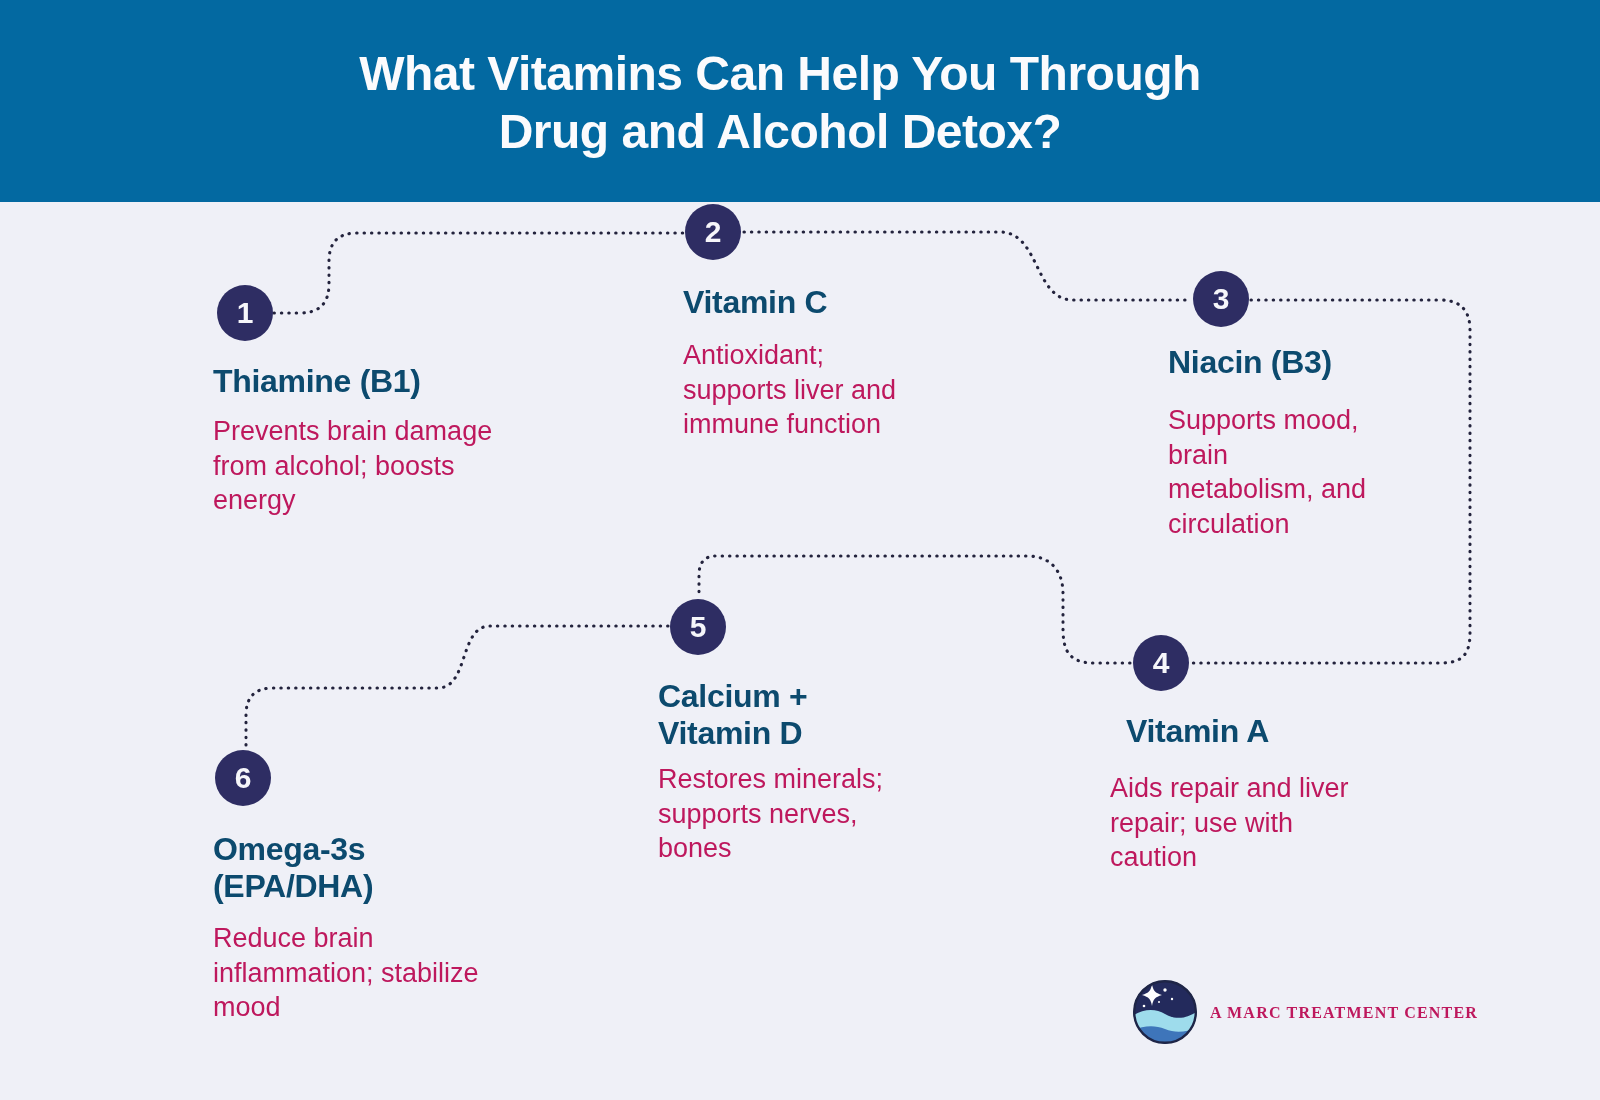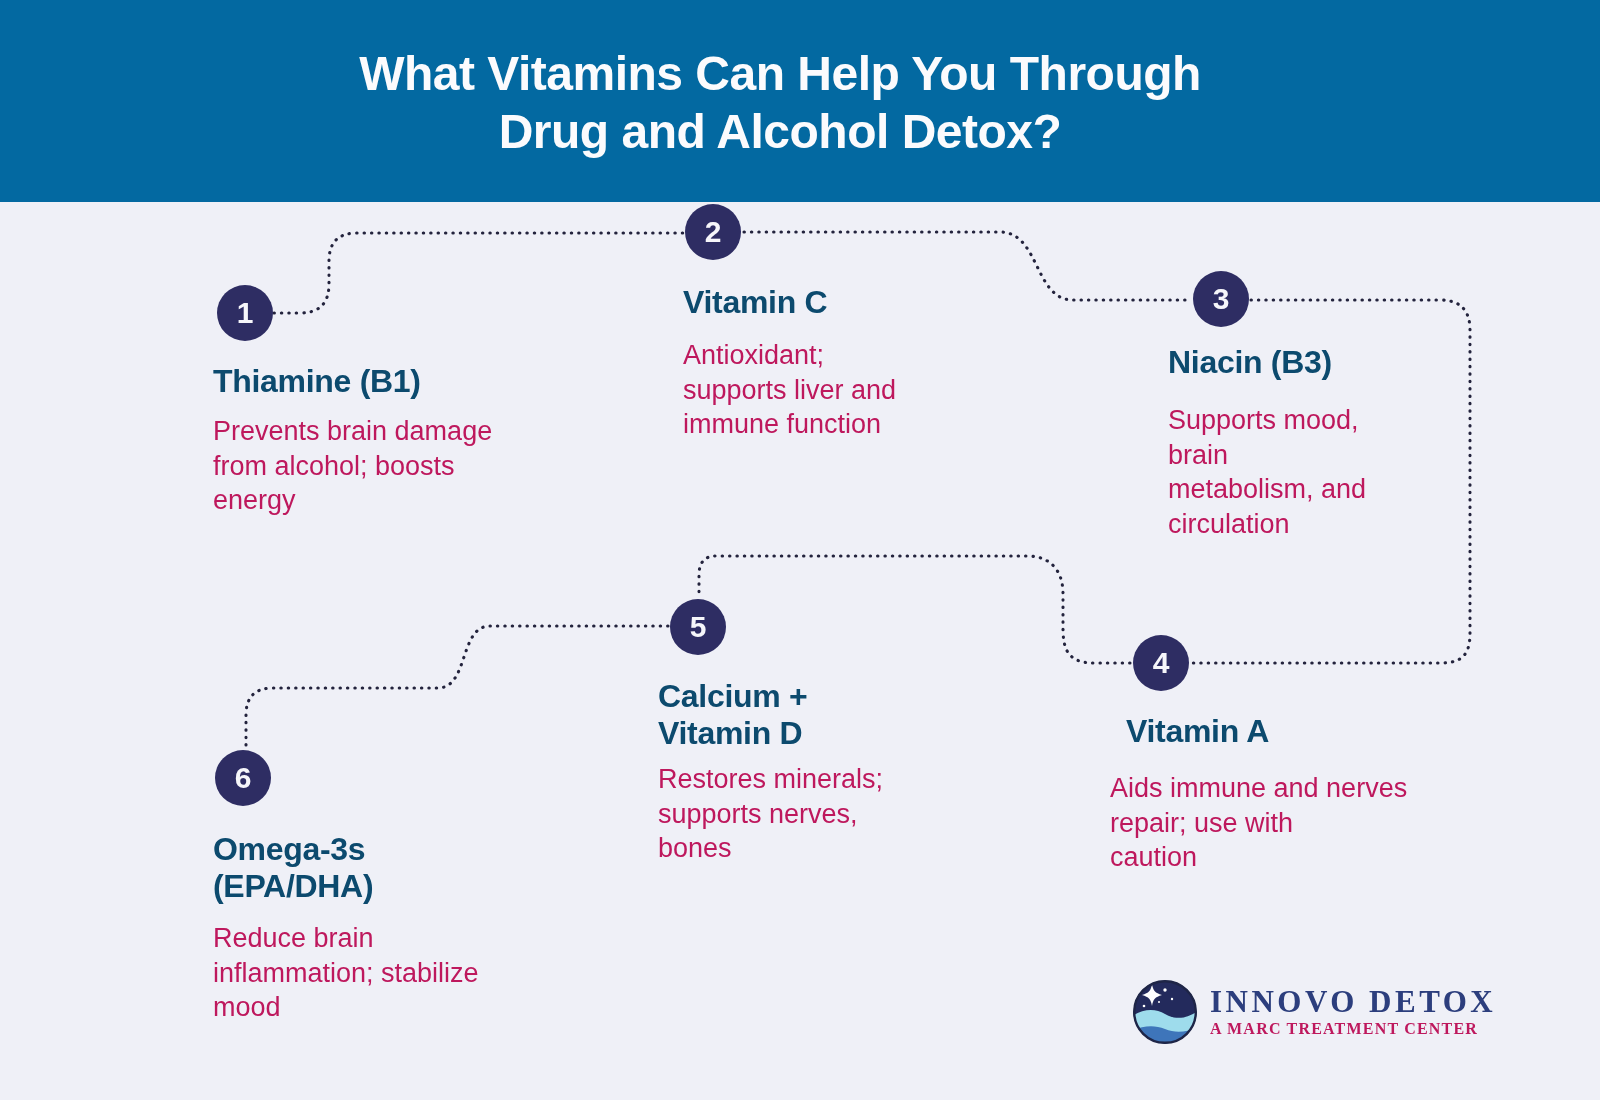--- a/index.html
+++ b/index.html
@@ -130,21 +130,21 @@
 brain
 metabolism, and
 circulation</div>
   </div>
 
   <div>
     <div class="num-circle" style="left:1133px;top:635px;">
       <span>4</span>
     </div>
     <h2 class="item-heading" style="left:1110px;top:713px;width:340px;margin-left:16px;">Vitamin A</h2>
-    <div class="item-body" style="left:1110px;top:771px;width:340px;">Aids immune and nerves
+    <div class="item-body" style="left:1110px;top:771px;width:340px;">Aids repair and liver
 repair; use with
 caution</div>
   </div>
 
   <div>
     <div class="num-circle" style="left:670px;top:599px;">
       <span>5</span>
     </div>
     <h2 class="item-heading" style="left:658px;top:678px;width:320px;">Calcium +
 Vitamin D</h2>
@@ -177,18 +177,17 @@
         <path d="M -2 54 C 10 48 22 46 34 51 C 46 56 58 54 70 47 L 70 70 L -2 70 Z" fill="#3e75ba"></path>
       </g>
       <path d="M 21 6 C 22.2 13 24 14.8 31 17 C 24 19.2 22.2 21 21 28 C 19.8 21 18 19.2 11 17 C 18 14.8 19.8 13 21 6 Z" fill="#ffffff"></path>
       <circle cx="34" cy="12" r="1.7" fill="#ffffff"></circle>
       <circle cx="41" cy="21" r="1.2" fill="#ffffff"></circle>
       <circle cx="13" cy="28" r="1.3" fill="#ffffff"></circle>
       <circle cx="28" cy="24" r="1.0" fill="#ffffff"></circle>
       <circle cx="34" cy="34" r="30.8" fill="none" stroke="#1e2547" stroke-width="2.4"></circle>
     </svg>
     <div class="logo-text">
-      <span class="logo-name">INNOVO DETOX</span>
       <span class="logo-tagline">A MARC TREATMENT CENTER</span>
     </div>
   </div>
 
 </div>
 
 </body></html>

